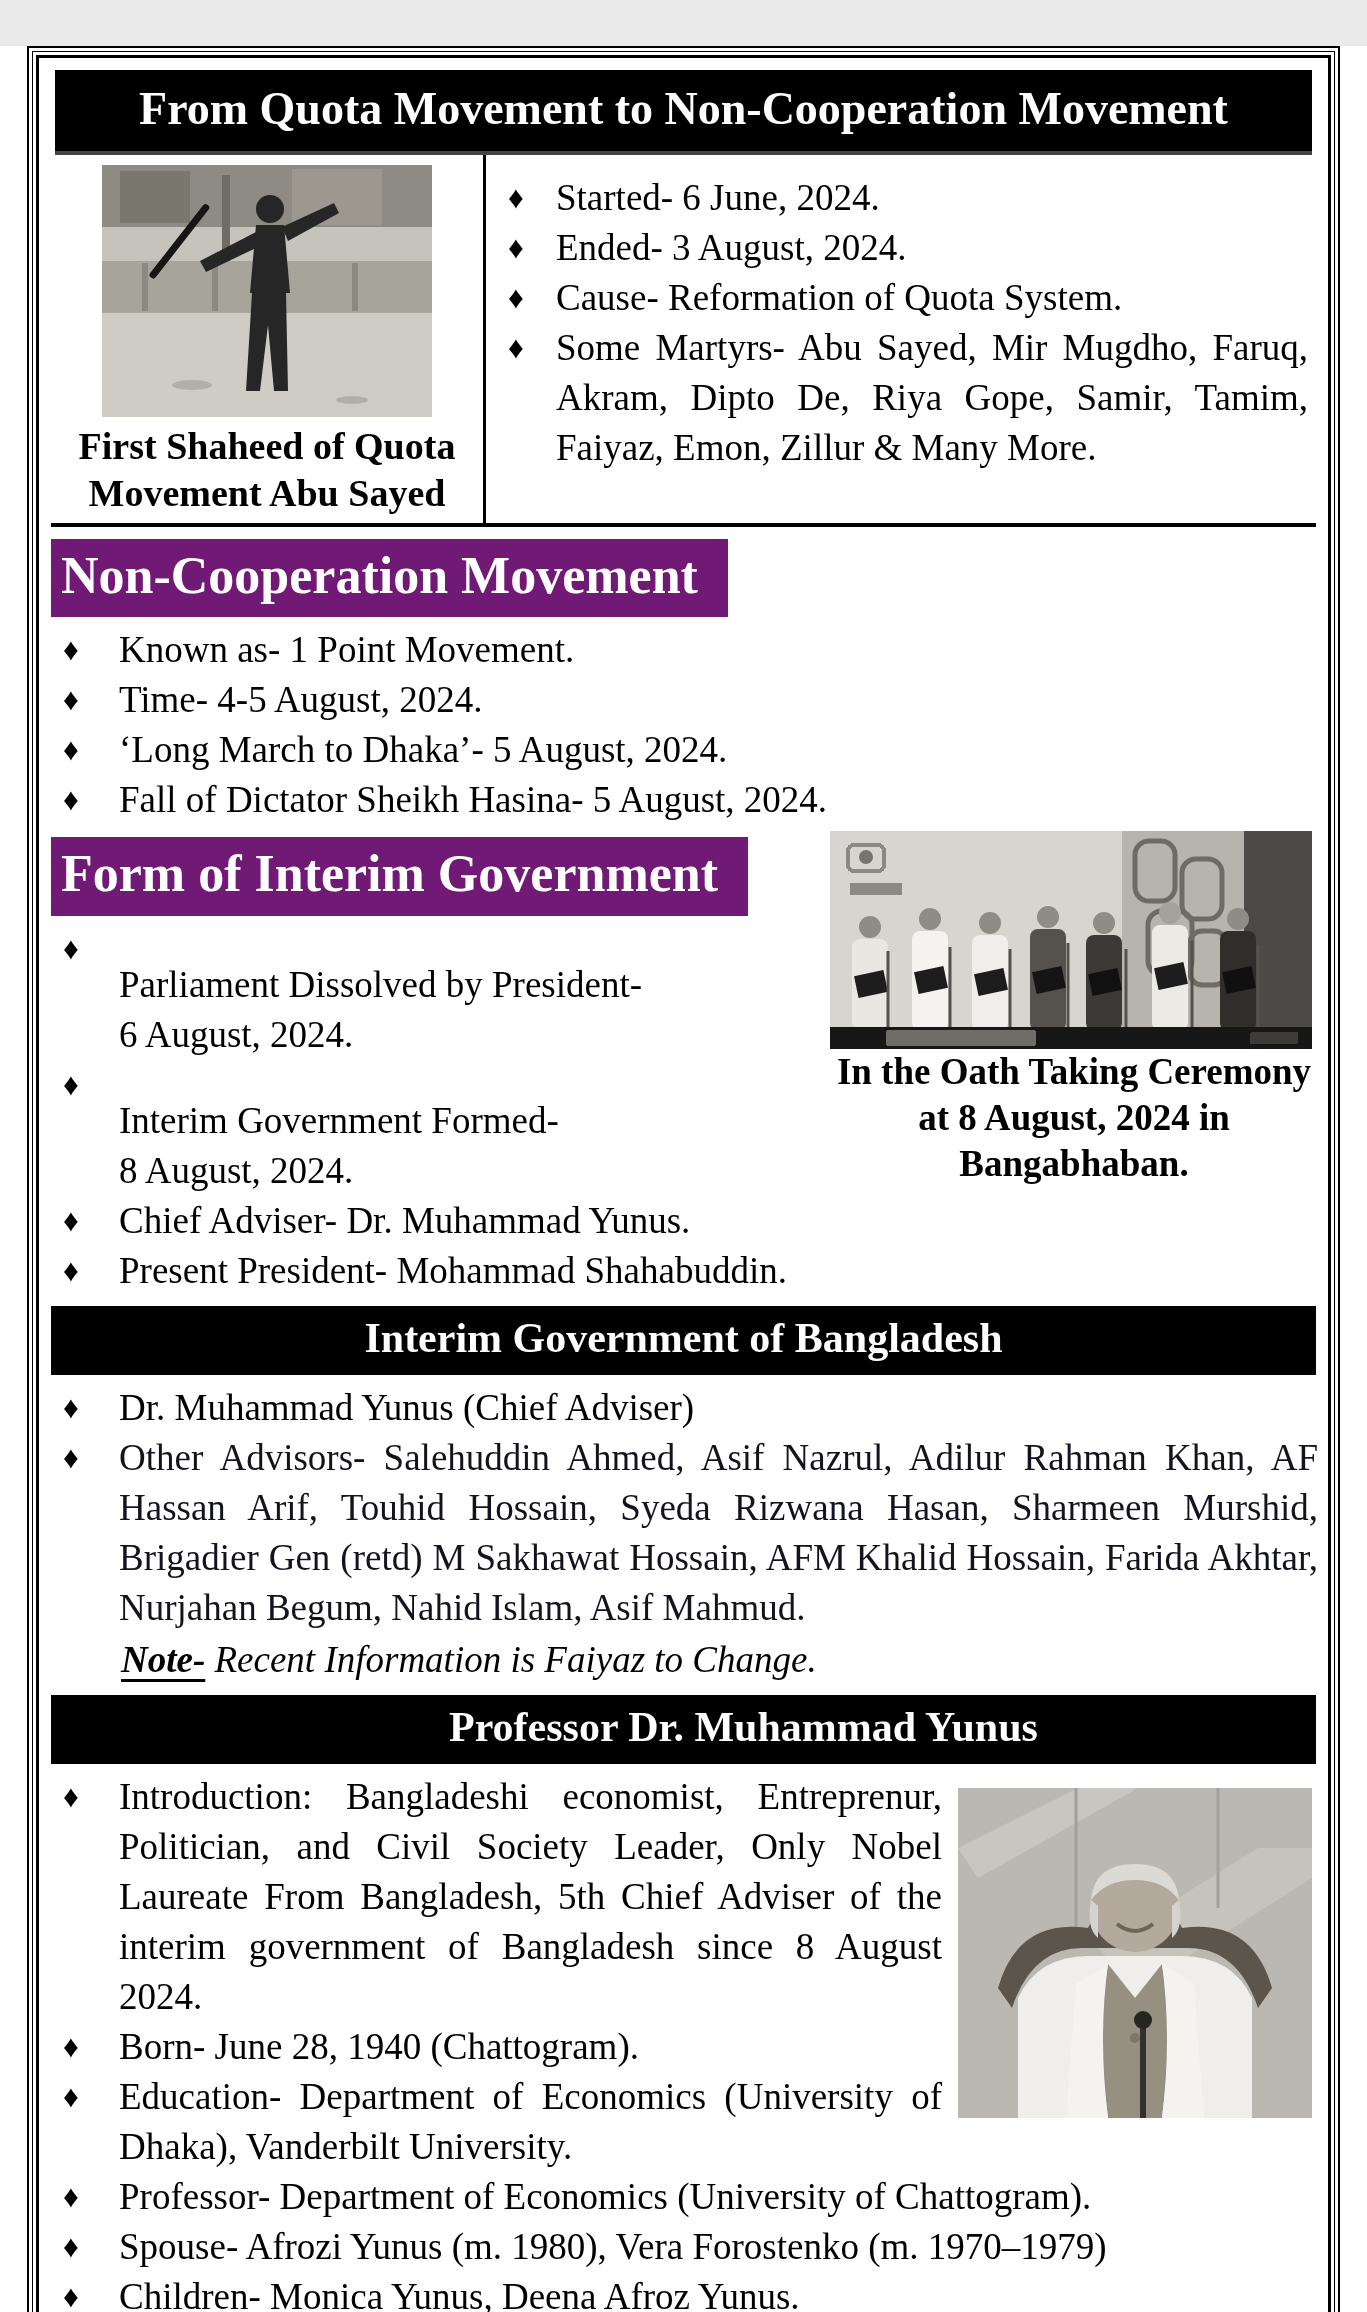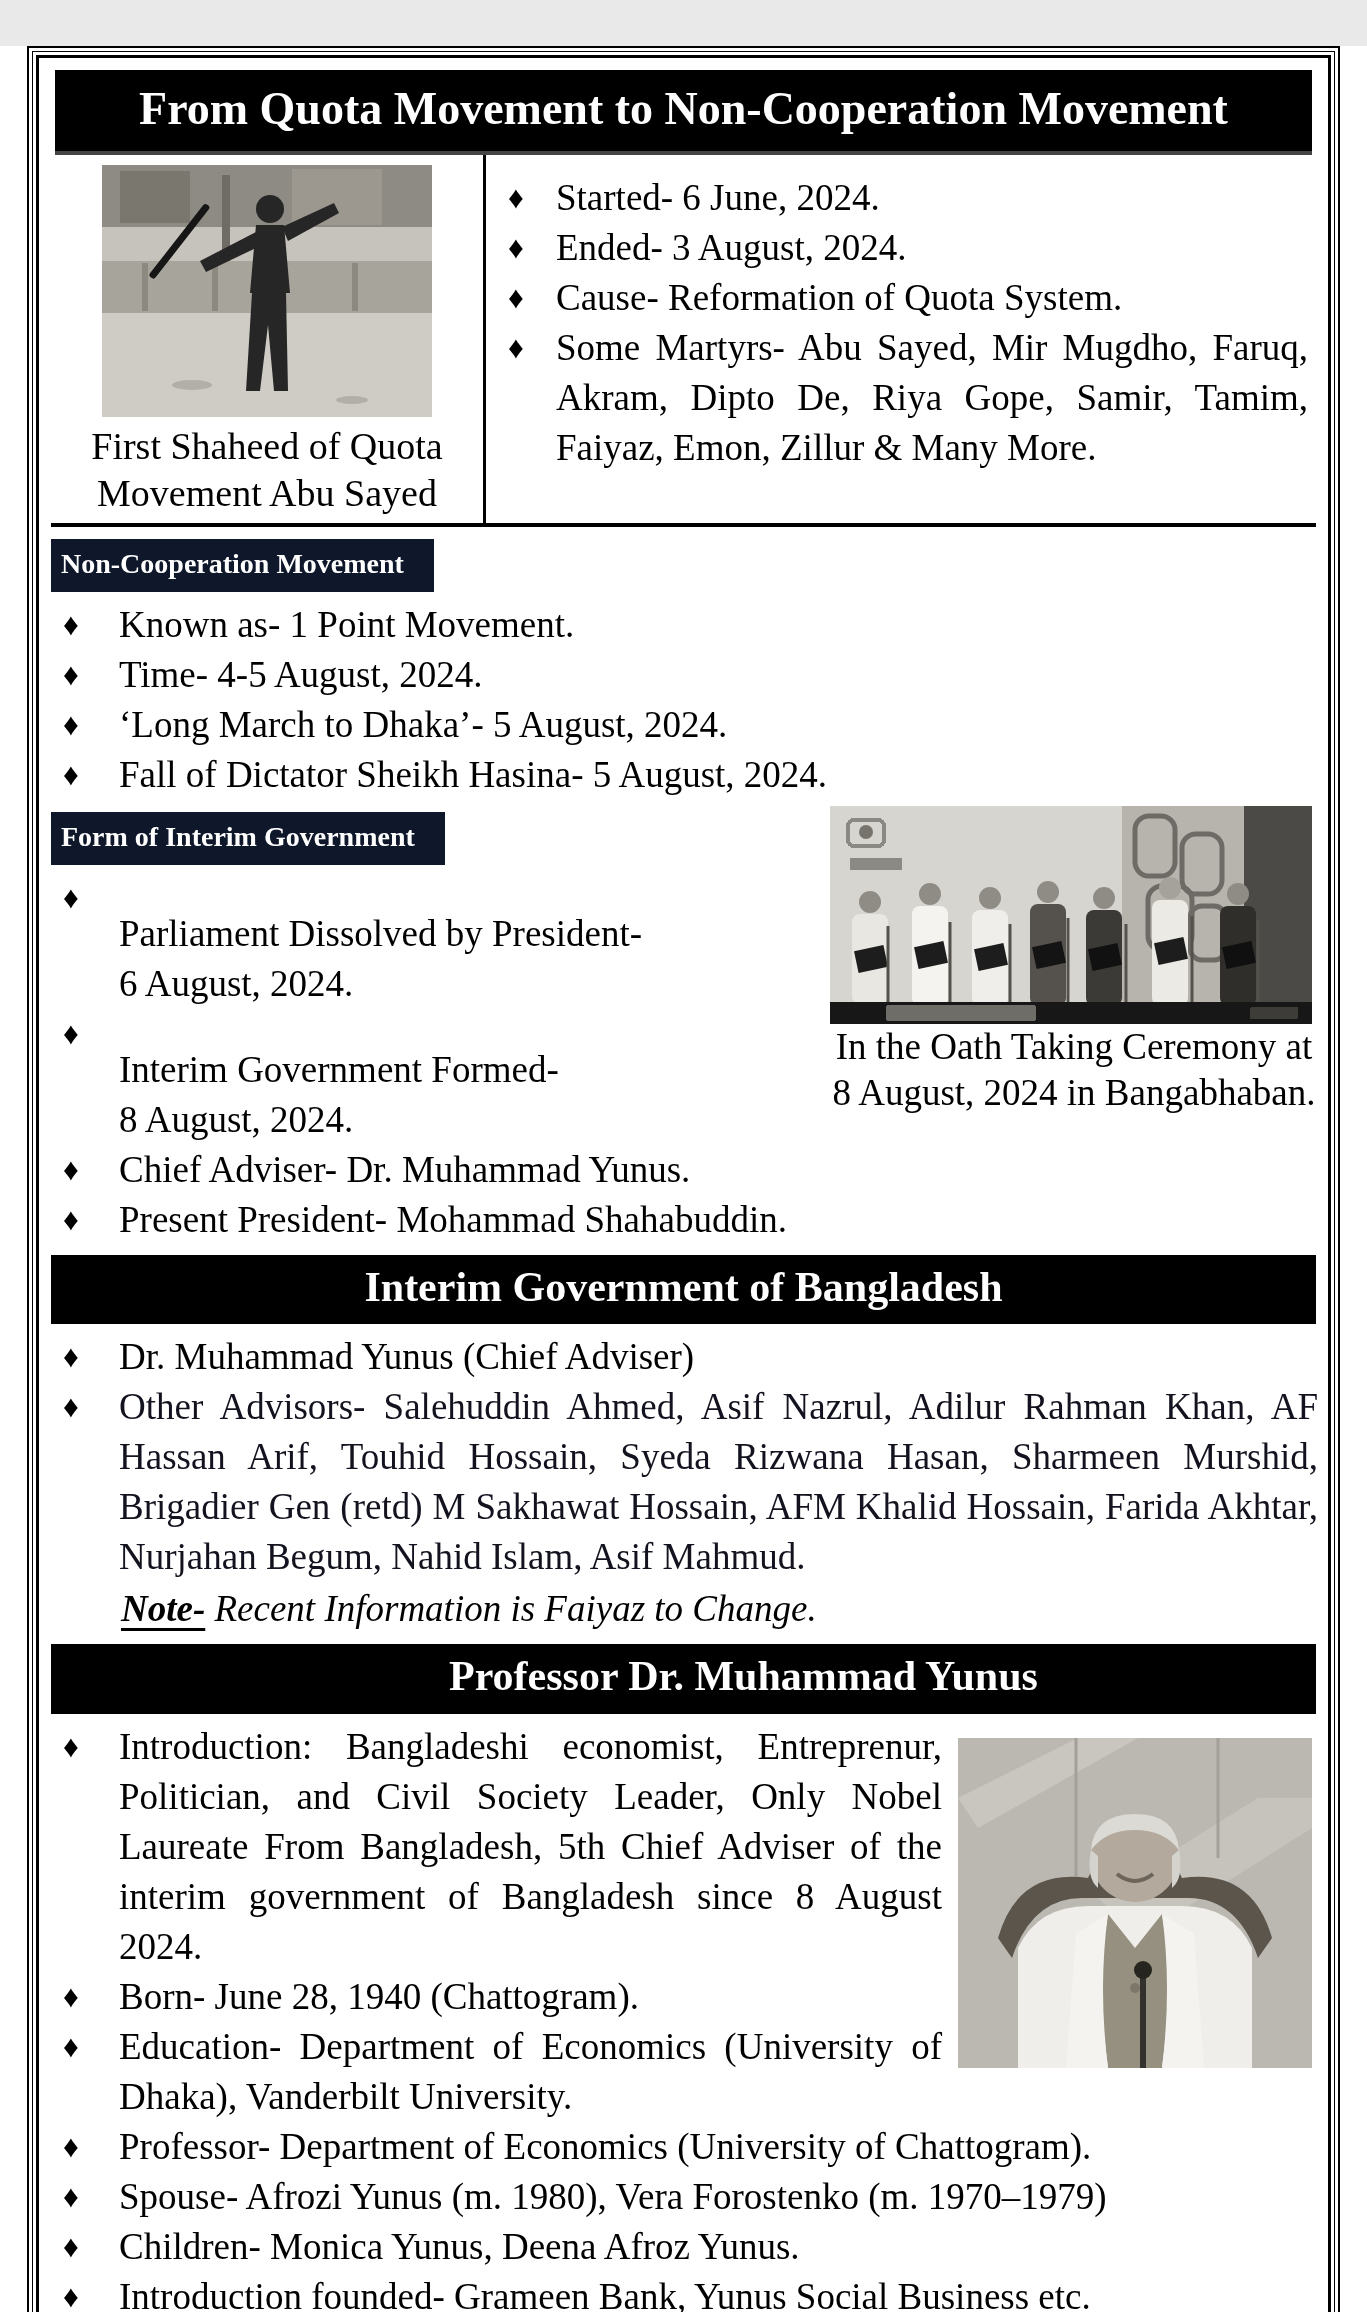--- a/index.html
+++ b/index.html
@@ -23,27 +23,27 @@
   .b-row { display:flex; align-items:flex-start; font-size:37px; line-height:50px; }
   .b-mark { flex:none; width:70px; padding-left:14px; font-size:31px; line-height:50px; }
   .b-text { flex:1; }
   .justify { text-align:justify; }
   .prewrap { white-space:pre-line;margin-top:36px; }
 
   
   .top-table { display:flex; border-bottom:4px solid #000; margin:0 2px; }
   .cell-left { width:432px; padding:8px 6px 6px 6px; text-align:center; }
   .cell-left svg { display:block; margin:2px auto 6px auto; }
-  .photo-caption { font-weight:normal; font-size:38px; line-height:47px; text-align:center; }
+  .photo-caption { font-weight:bold; font-size:38px; line-height:47px; text-align:center; }
   .cell-right { flex:1; border-left:3px solid #000; padding:18px 8px 10px 6px; }
   .cell-right .b-mark { width:64px; padding-left:16px; }
 
   
-  .sec-header { display:inline-block; background:#0f172a; color:#fff; font-weight:bold;
-                font-size:28px; line-height:1.05; padding:10px 30px 14px 10px;
+  .sec-header { display:inline-block; background:#701a75; color:#fff; font-weight:bold;
+                font-size:52px; line-height:1.05; padding:10px 30px 14px 10px;
                 margin:12px 4px 8px 2px; }
 
   
   .band-header { background:#000; color:#fff; font-weight:bold; font-size:42px;
                  line-height:1.05; text-align:center; padding:10px 6px 15px 6px;
                  margin:10px 2px 8px 2px; }
   .band-header.shift-right { text-indent:120px; }
 
   
   .two-col { display:flex; }

